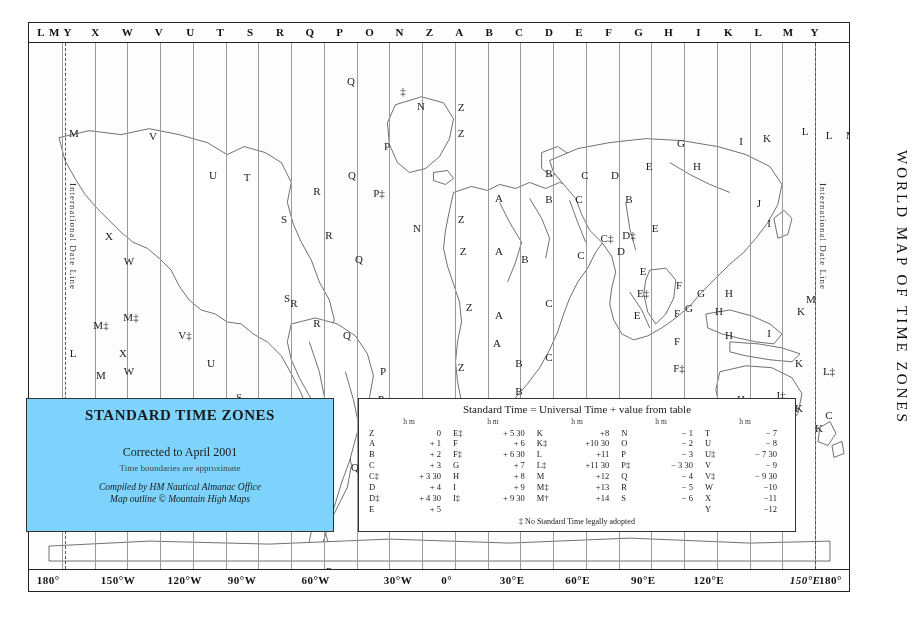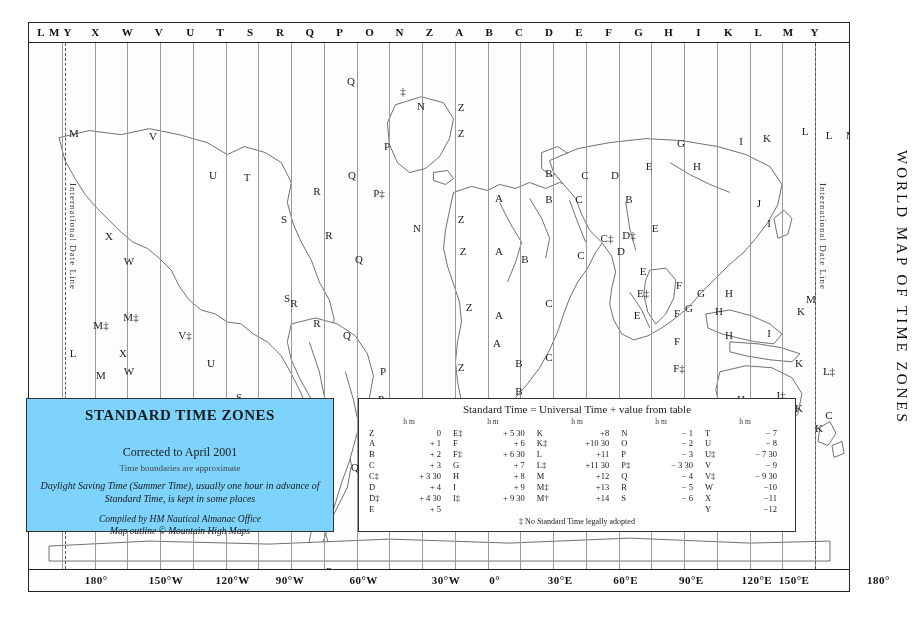--- a/index.html
+++ b/index.html
@@ -54,21 +54,21 @@
     position: absolute;
     font-family: "Liberation Serif", serif;
     font-size: 11px;
     font-weight: bold;
     letter-spacing: 0.5px;
     color: #111;
     transform: translateX(-50%);
     white-space: nowrap;
   }
   .zone-letter { top: 3px; }
-  .lon-label { top: 4px; font-size: 11px; margin-left: 48px; }
+  .lon-label { top: 4px; font-size: 11px; }
 
   
   .map-plot {
     position: absolute;
     left: 0;
     top: 20px;
     right: 0;
     bottom: 22px;
     overflow: hidden;
   }
@@ -428,32 +428,31 @@
         <span class="lon-label" style="left: 88.998px;">150°W</span>
         <span class="lon-label" style="left: 155.61px;">120°W</span>
         <span class="lon-label" style="left: 213px;">90°W</span>
         <span class="lon-label" style="left: 286.65px;">60°W</span>
         <span class="lon-label" style="left: 369px;">30°W</span>
         <span class="lon-label" style="left: 417.69px;">0°</span>
         <span class="lon-label" style="left: 483.21px;">30°E</span>
         <span class="lon-label" style="left: 548.73px;">60°E</span>
         <span class="lon-label" style="left: 614.25px;">90°E</span>
         <span class="lon-label" style="left: 679.77px;">120°E</span>
-        <span class="lon-label" style="left: 717px;">150°E</span>
+        <span class="lon-label" style="left: 776px; font-style: italic;">150°E</span>
         <span class="lon-label" style="left: 801.528px;">180°</span>
       </div>
   </div>
 
   <div class="side-title">WORLD MAP OF TIME ZONES</div>
 
   <div class="legend-left">
     <div class="l-title">STANDARD TIME ZONES</div>
     <div class="l-sub">Corrected to April 2001</div>
     <div class="l-small">Time boundaries are approximate</div>
-    <div class="l-note">Daylight Saving Time (Summer Time), usually one hour in advance of Standard Time, is kept in some places</div>
     <div class="l-credit">
       <div>Compiled by HM Nautical Almanac Office</div>
       <div>Map outline © Mountain High Maps</div>
     </div>
   </div>
 
   <div class="legend-right">
     <div class="r-title">Standard Time = Universal Time + value from table</div>
     <table class="tbl">
       <tbody id="tbl-body">

